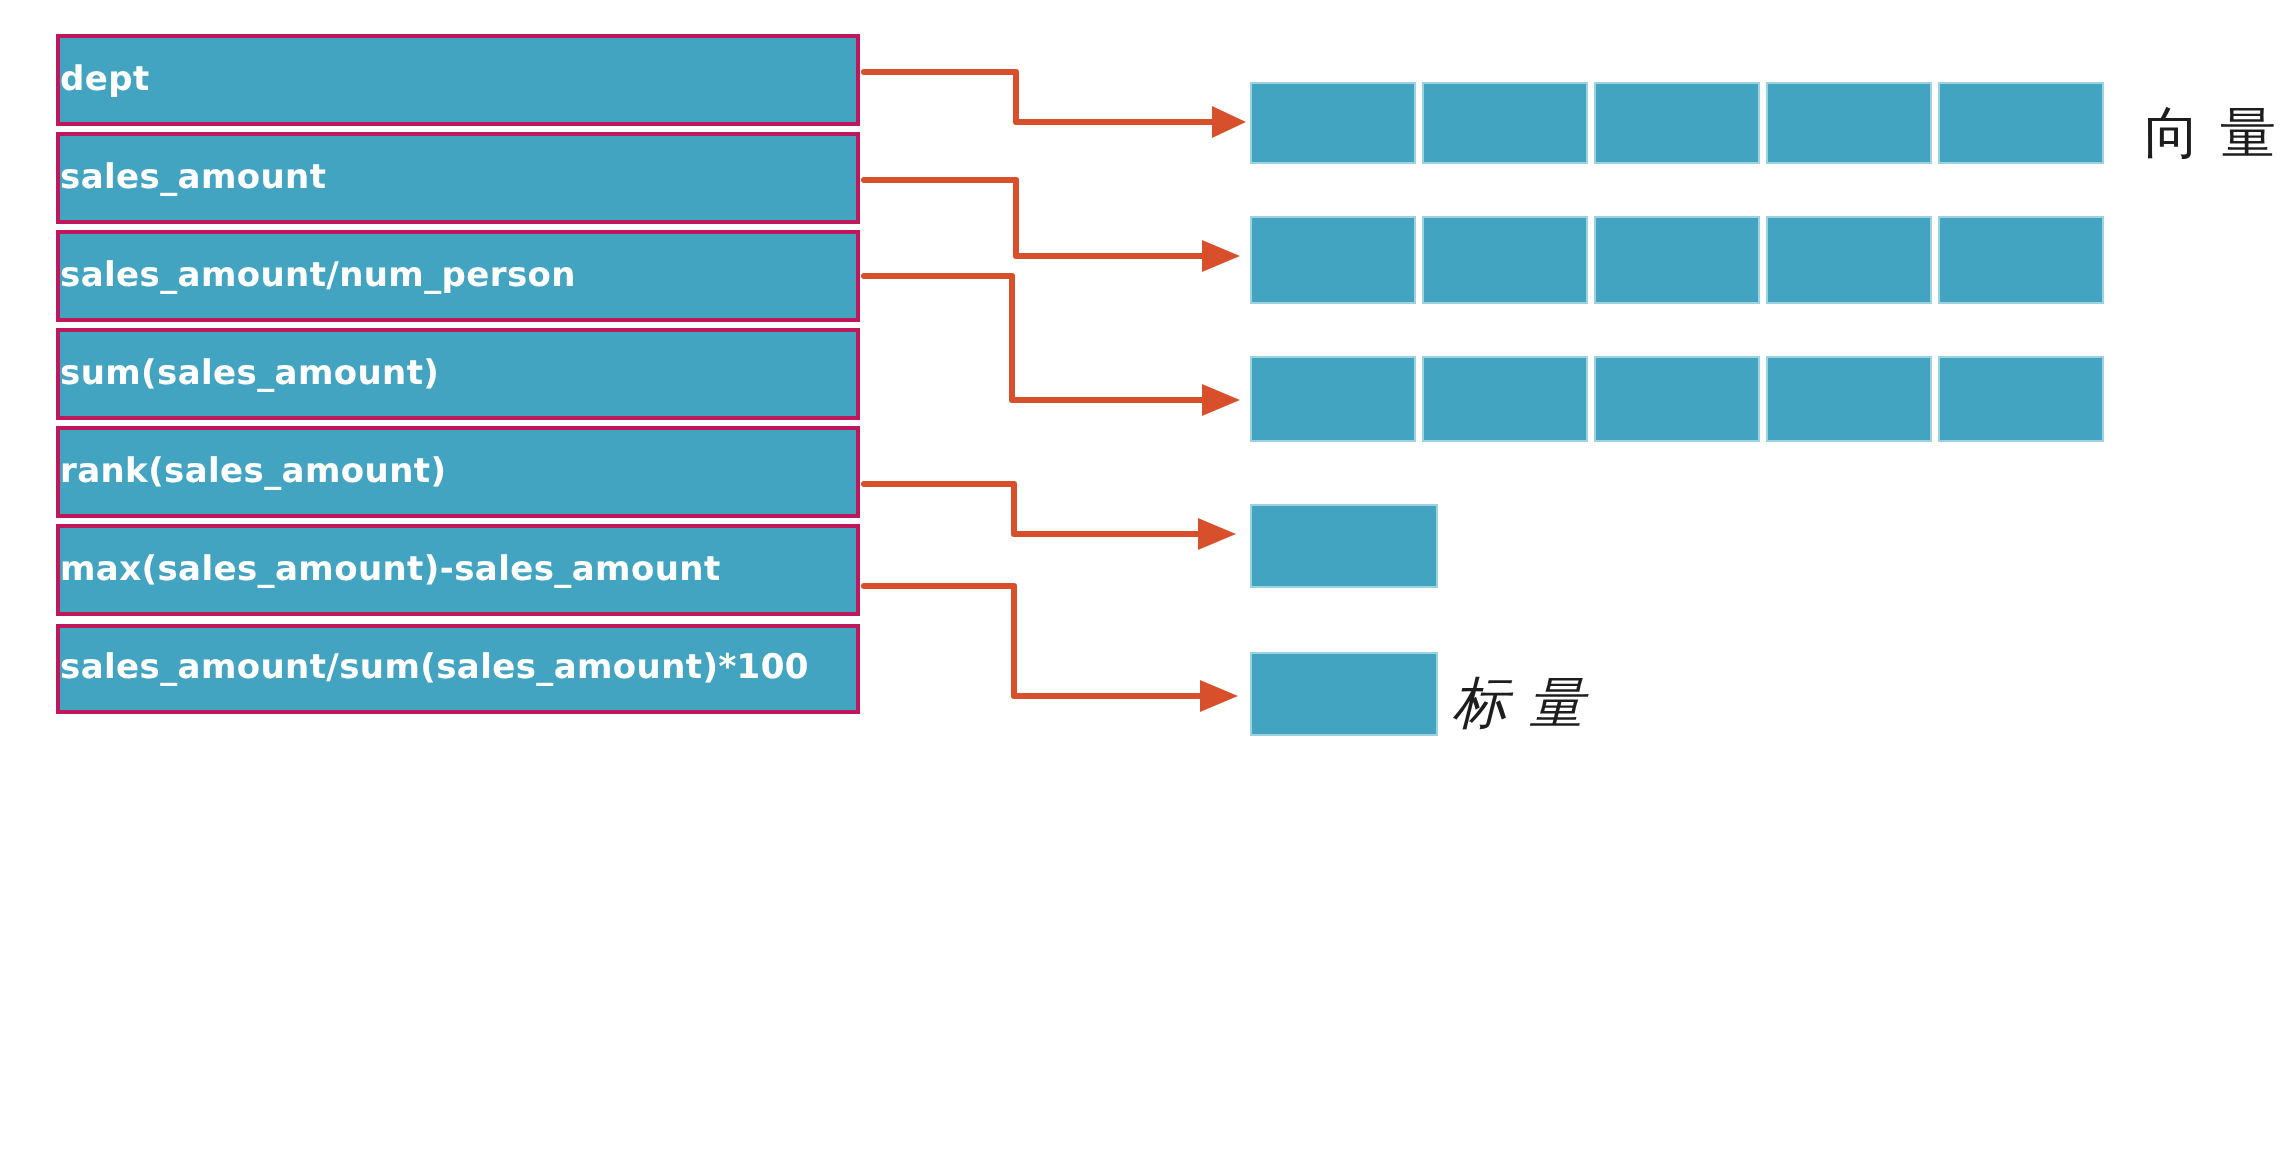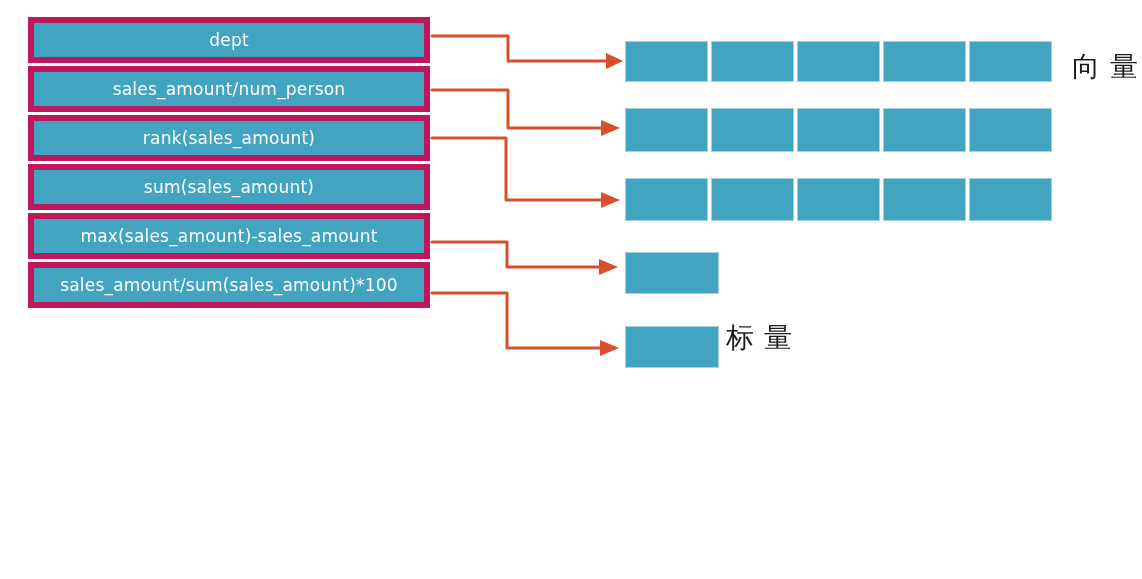--- a/index.html
+++ b/index.html
@@ -22,25 +22,26 @@
     left: 28px;
     top: 17px;
     width: 402px;
     display: flex;
     flex-direction: column;
     gap: 3.6px;
   }
   .expr-box {
     height: 45.5px;
     background: #42a4c0;
-    border: 6px solid #be185d;
+    border: 2px solid #be185d;
     box-sizing: border-box;
     display: flex;
     align-items: center;
-    justify-content: center;
+    justify-content: flex-start;
+    font-weight: bold;
   }
   .expr-box span {
     color: #ffffff;
     font-size: 17px;
     letter-spacing: 0.2px;
     white-space: nowrap;
   }
 
   
   .vec-row {
@@ -76,21 +77,21 @@
   
   .annotation {
     position: absolute;
     color: #1d1d1d;
     font-size: 28px;
     font-weight: 500;
     letter-spacing: 10px;
     white-space: nowrap;
   }
   #vector-label { left: 1072px; top: 48px; }
-  #scalar-label { left: 726px;  top: 319px; }
+  #scalar-label { left: 726px;  top: 333px; font-style: italic; }
 
   
   #arrows-svg {
     position: absolute;
     left: 0;
     top: 0;
     pointer-events: none;
   }
   .arrow-line {
     fill: none;
@@ -107,27 +108,30 @@
 </head>
 <body>
 
 <div id="canvas">
 
   <div class="expr-col">
     <div class="expr-box">
         <span>dept</span>
       </div>
     <div class="expr-box">
+        <span>sales_amount</span>
+      </div>
+    <div class="expr-box">
         <span>sales_amount/num_person</span>
       </div>
     <div class="expr-box">
-        <span>rank(sales_amount)</span>
+        <span>sum(sales_amount)</span>
       </div>
     <div class="expr-box">
-        <span>sum(sales_amount)</span>
+        <span>rank(sales_amount)</span>
       </div>
     <div class="expr-box">
         <span>max(sales_amount)-sales_amount</span>
       </div>
     <div class="expr-box">
         <span>sales_amount/sum(sales_amount)*100</span>
       </div>
   </div>
 
   <svg id="arrows-svg" width="1142" height="579" viewBox="0 0 1142 579">

